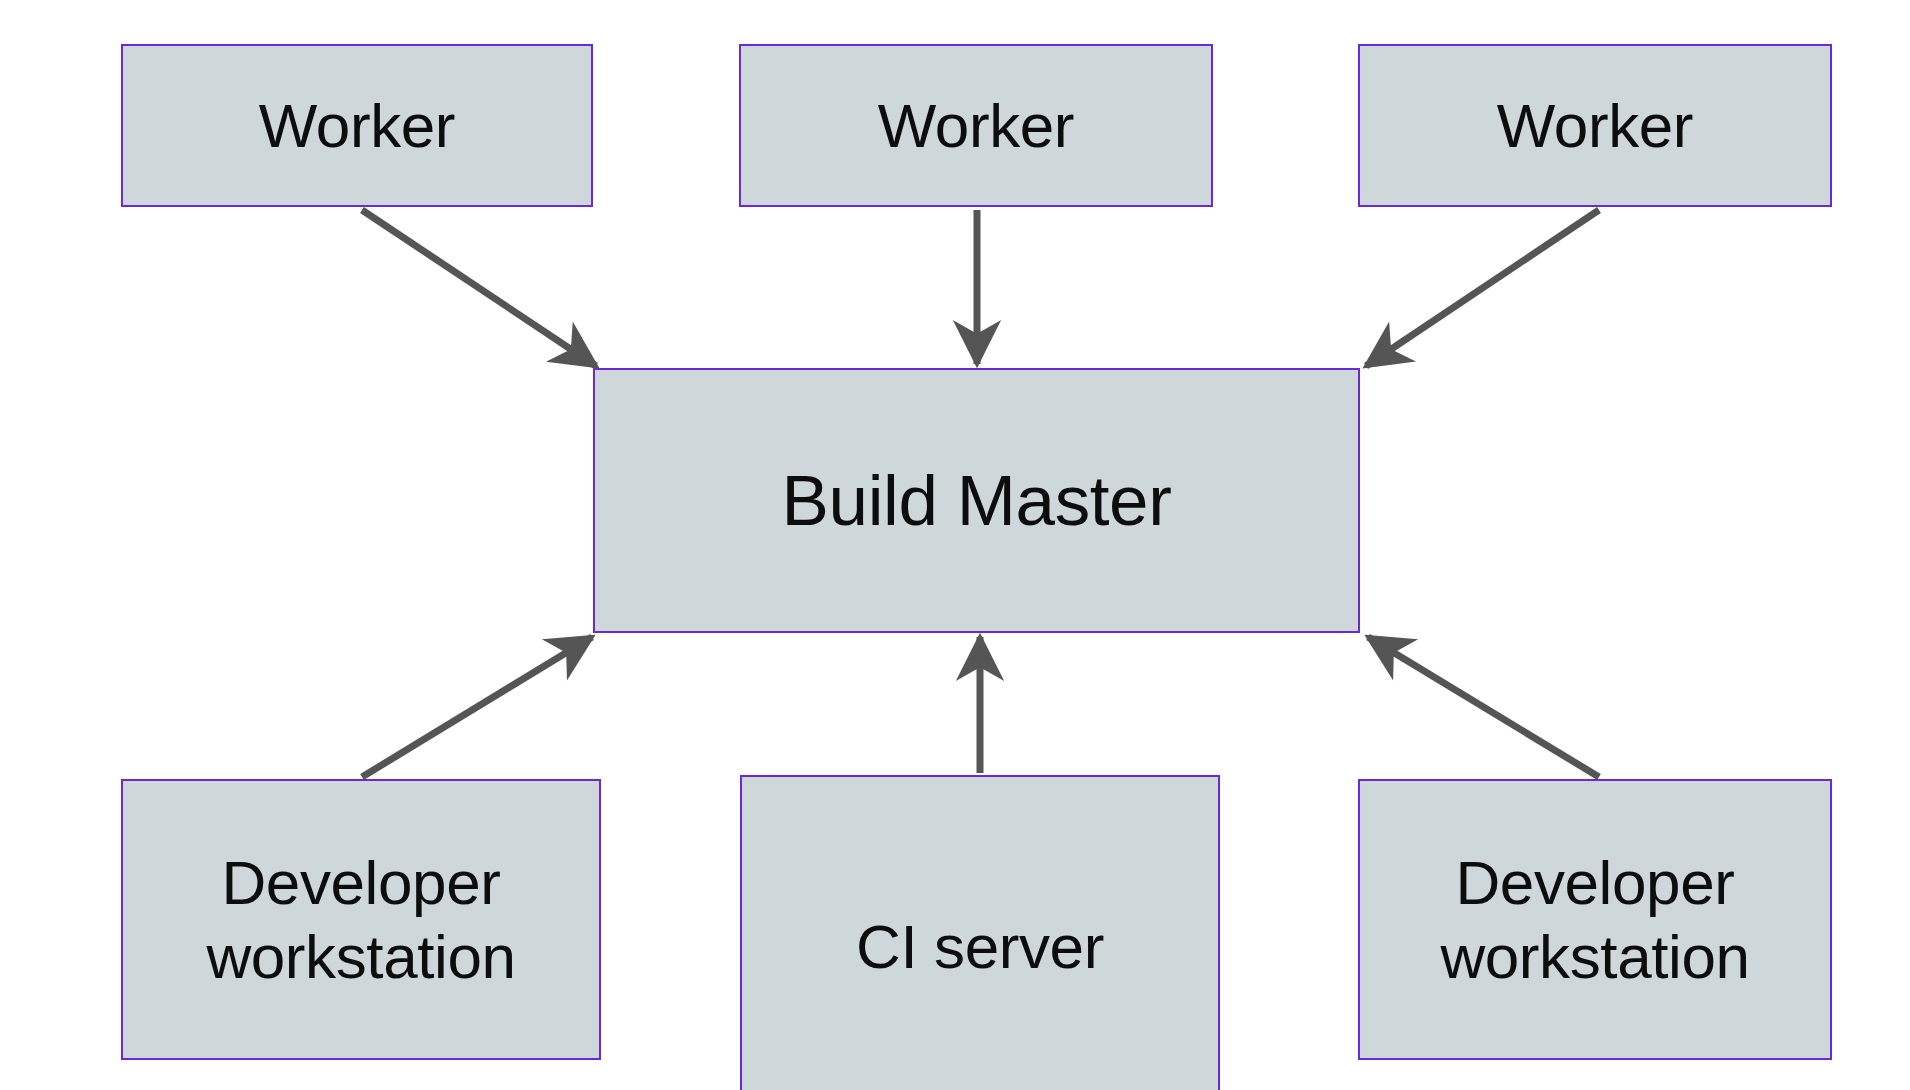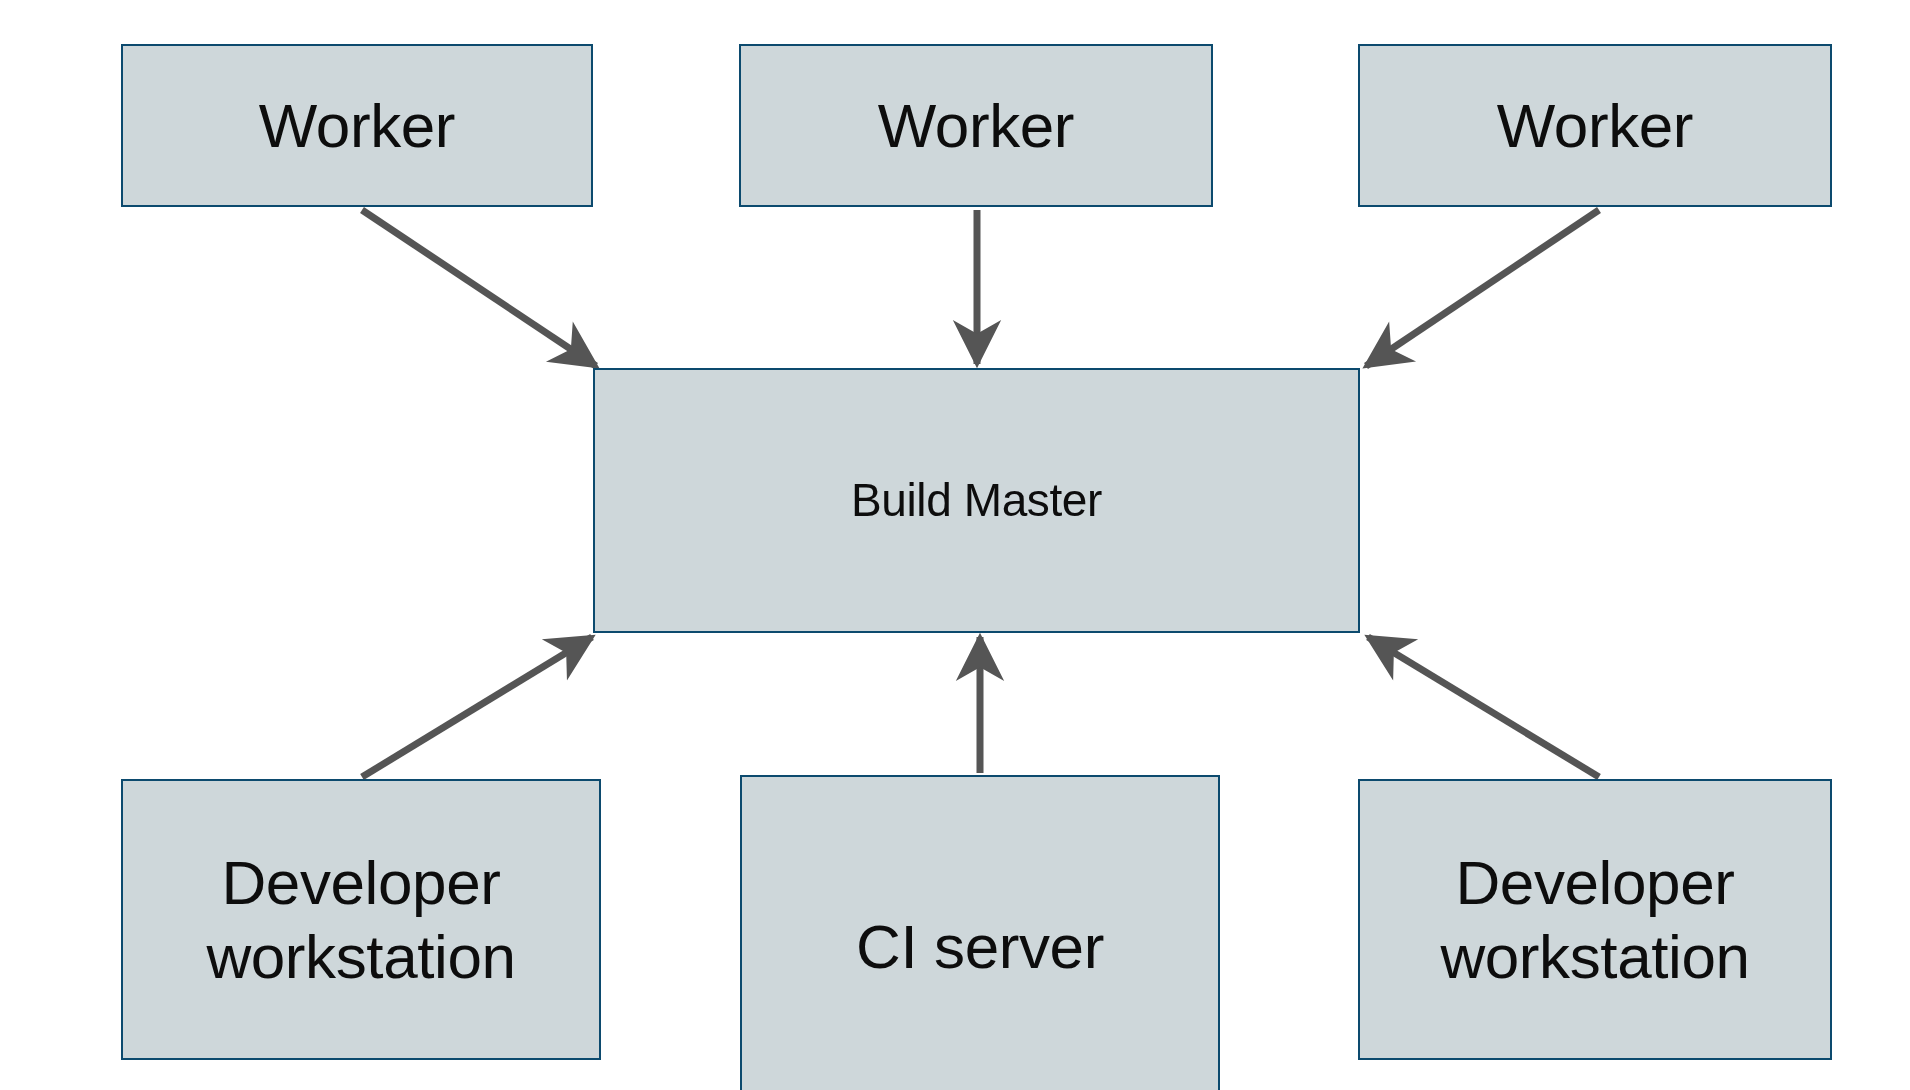--- a/index.html
+++ b/index.html
@@ -25,21 +25,21 @@
     left: 0;
     top: 0;
     width: 1910px;
     height: 1090px;
     pointer-events: none;
   }
   .node {
     position: absolute;
     box-sizing: border-box;
     background: #ced7da;
-    border: 2px solid #0c4a6e;
+    border: 2px solid #6d28d9;
     display: flex;
     align-items: center;
     justify-content: center;
     text-align: center;
     color: #0d0d0d;
     font-family: "Liberation Sans", sans-serif;
     font-weight: 400;
     line-height: 1.18;
     letter-spacing: -0.4px;
     -webkit-font-smoothing: antialiased;
@@ -49,21 +49,21 @@
     white-space: pre-line;
     padding: 0 10px;
   }
 
   
   .node-worker-1 { left: 121px; top: 44px;  width: 472px; height: 163px; font-size: 62px; }
   .node-worker-2 { left: 739px; top: 44px;  width: 474px; height: 163px; font-size: 62px; }
   .node-worker-3 { left: 1358px; top: 44px; width: 474px; height: 163px; font-size: 62px; }
 
   
-  .node-build-master { left: 593px; top: 368px; width: 767px; height: 265px; font-size: 46px; }
+  .node-build-master { left: 593px; top: 368px; width: 767px; height: 265px; font-size: 71px; }
 
   
   .node-dev-left  { left: 121px;  top: 779px; width: 480px; height: 281px; font-size: 62px; }
   .node-ci-server { left: 740px;  top: 775px; width: 480px; height: 344px; font-size: 62px; }
   .node-dev-right { left: 1358px; top: 779px; width: 474px; height: 281px; font-size: 62px; }
 </style>
 </head>
 <body>
 
 <div id="diagram-root">

